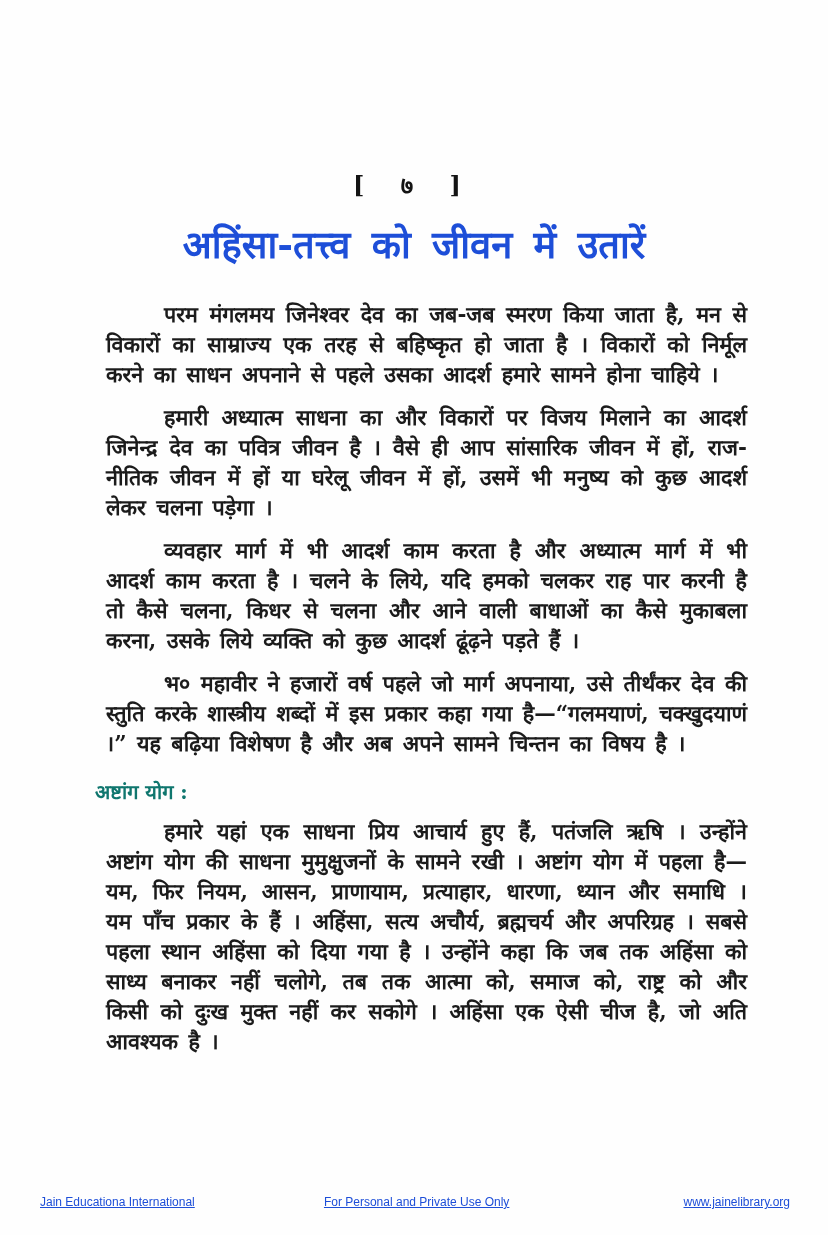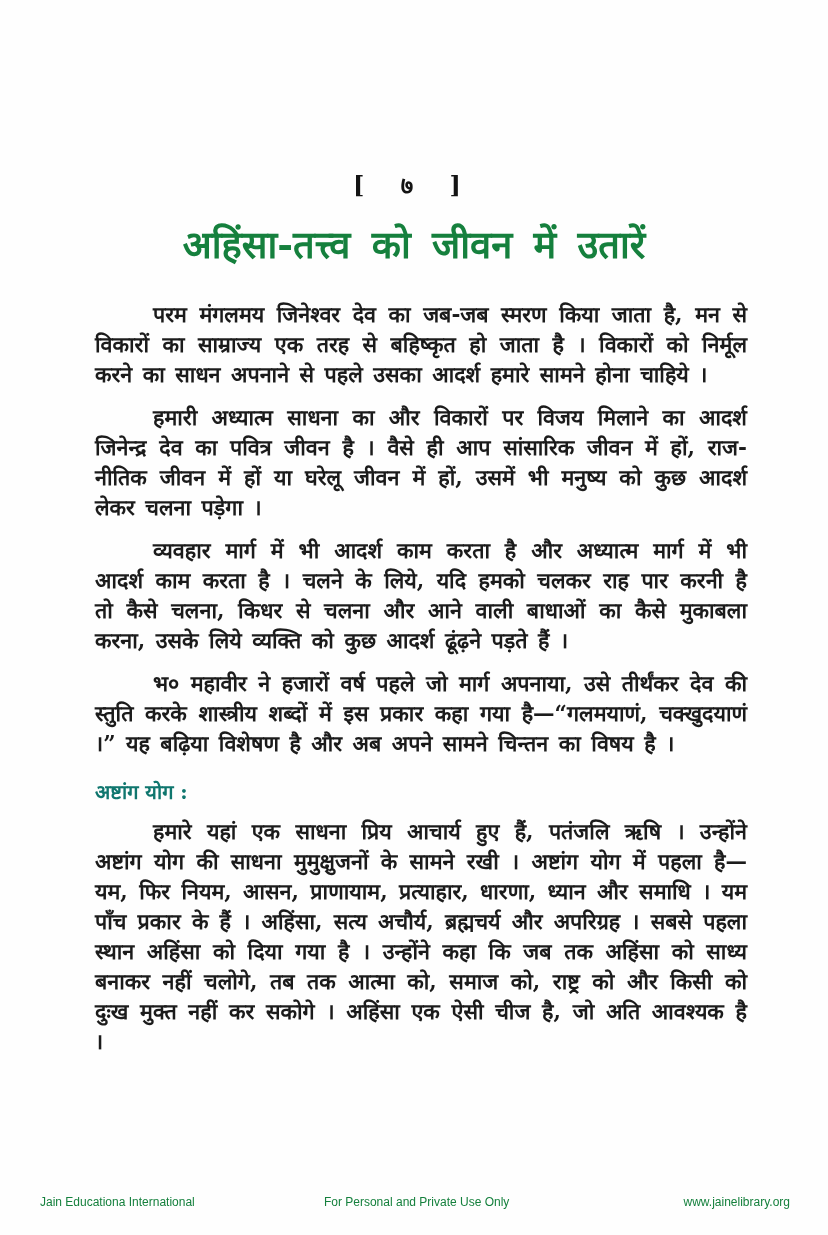--- a/index.html
+++ b/index.html
@@ -25,31 +25,31 @@
     font-weight: 700;
     letter-spacing: 14px;
     color: #141414;
   }
   .title {
     margin: 18px 40px 0 40px;
     text-align: center;
     font-size: 38px;
     line-height: 52px;
     font-weight: 700;
-    color: #15803d;
+    color: #1d4ed8;
     word-spacing: 8px;
   }
   .body-text {
     position: absolute;
     top: 300px;
     left: 95px;
     width: 652px;
   }
   .body-text p {
-    margin: 0 0 13px 0;
+    margin: 0 0 13px 11px;
     font-size: 21.5px;
     line-height: 30px;
     font-weight: 600;
     text-align: justify;
     text-indent: 58px;
     word-spacing: 3px;
     color: #1b1b1b;
   }
   .section-heading {
     margin: 18px 0 10px 0;
@@ -61,21 +61,22 @@
   .page-footer {
     position: absolute;
     left: 40px;
     right: 38px;
     bottom: 26px;
     display: flex;
     justify-content: space-between;
     align-items: flex-start;
     font-family: "Liberation Sans", "DejaVu Sans", sans-serif;
     font-size: 12px;
-    color: #15803d;
+    color: #1d4ed8;
+    text-decoration: underline;
   }
   .page-footer .center { text-align: center; }
   .page-footer .right  { text-align: right; margin-left: 45px; }
 </style>
 </head>
 <body>
 
 <div class="page">
 
   <div class="page-number">[ ७ ]</div>

